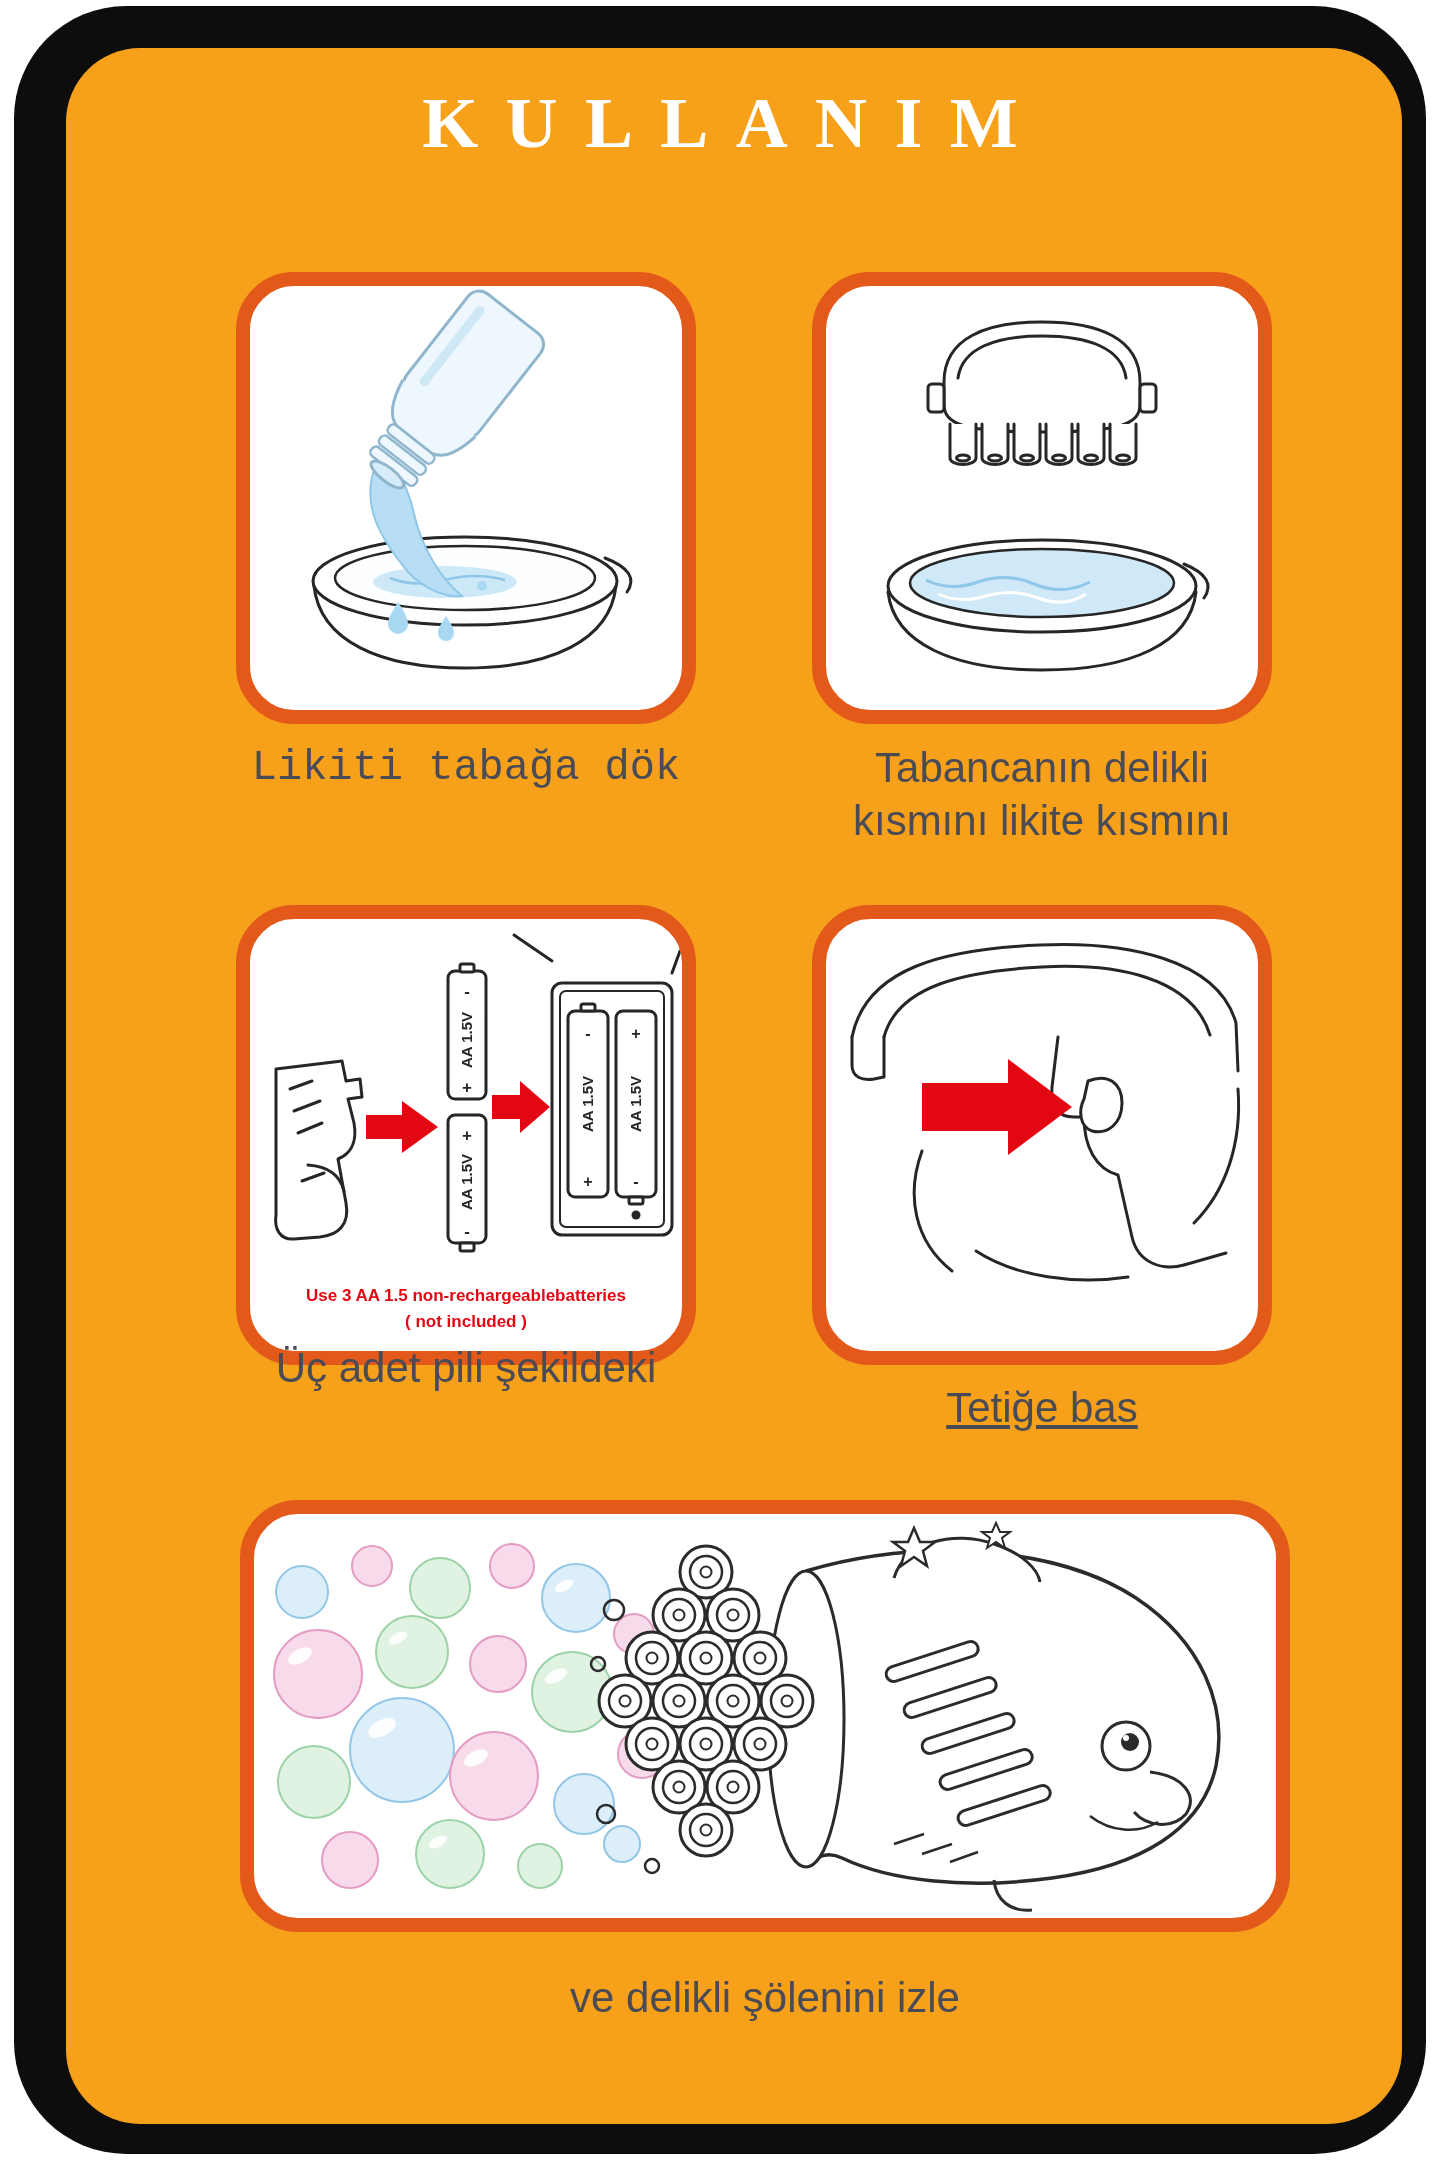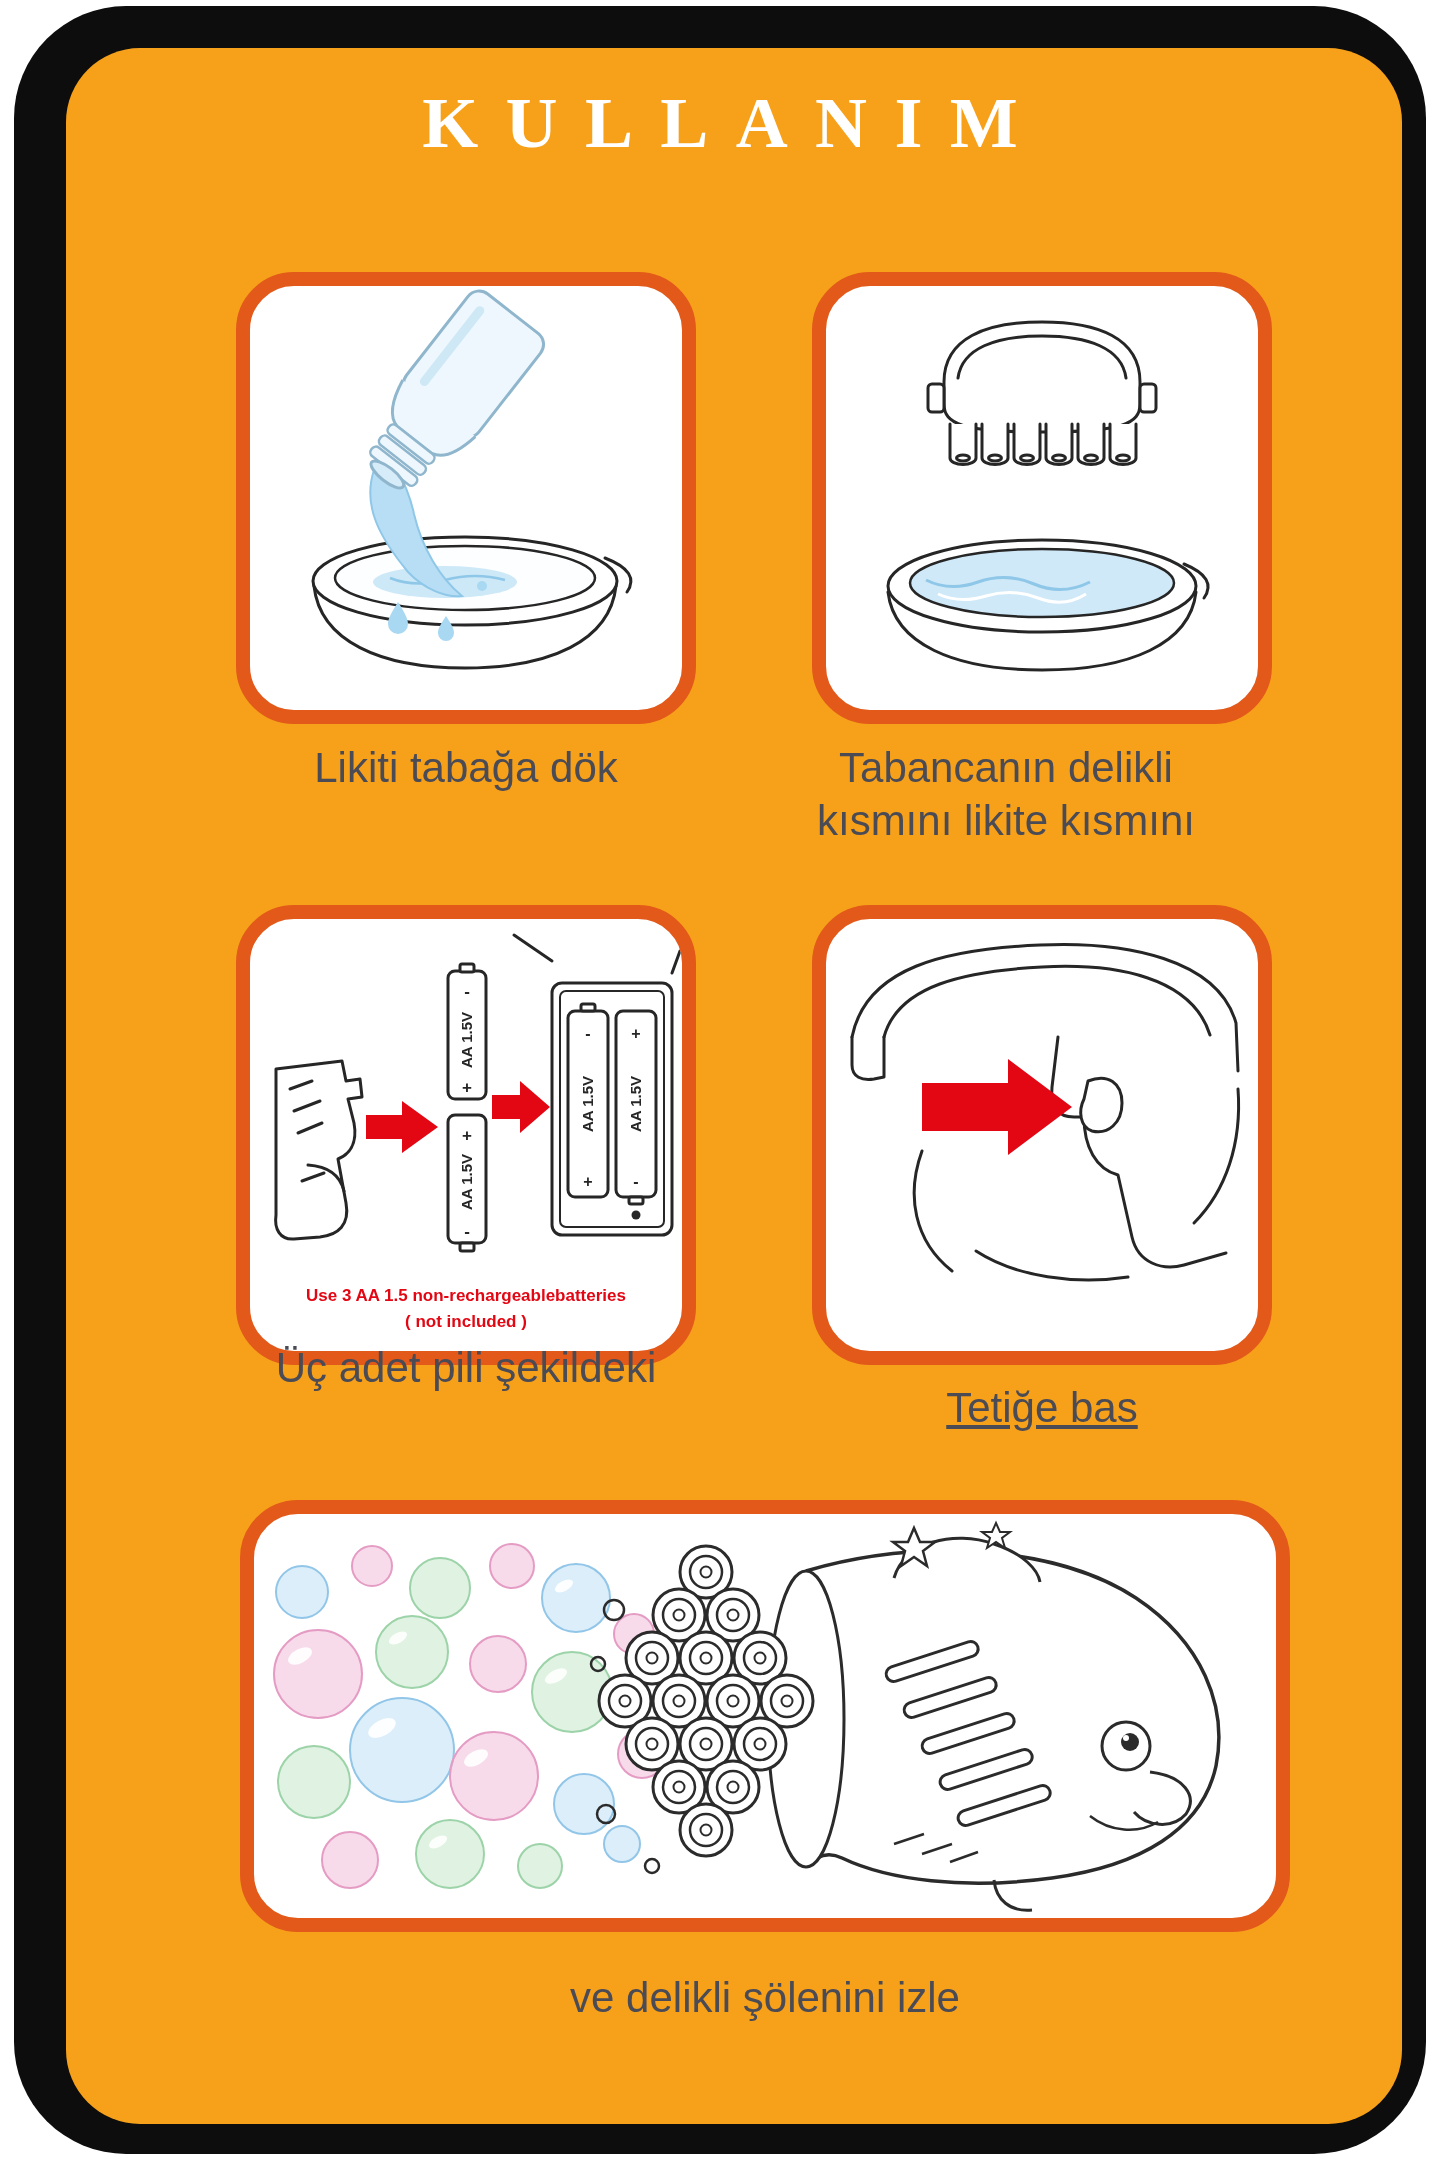--- a/index.html
+++ b/index.html
@@ -13,22 +13,22 @@
     color:#ffffff;font-size:72px;font-weight:bold;letter-spacing:0.38em;text-indent:0.38em;font-family:Liberation Serif, serif;}
   .panel{position:absolute;background:#ffffff;border:14px solid #e2591a;
     border-radius:58px;box-sizing:border-box;overflow:hidden;}
   .p1{left:236px;top:272px;width:460px;height:452px;}
   .p2{left:812px;top:272px;width:460px;height:452px;}
   .p3{left:236px;top:905px;width:460px;height:460px;}
   .p4{left:812px;top:905px;width:460px;height:460px;}
   .p5{left:240px;top:1500px;width:1050px;height:432px;}
   .panel svg{display:block;width:100%;height:100%;}
   .caption{position:absolute;text-align:center;color:#4a4b55;font-size:42px;line-height:1.25;}
-  .cap1{left:206px;top:742px;width:520px;}
-  .cap2{left:746px;top:742px;width:520px;}
+  .cap1{left:206px;top:742px;width:520px;font-family:Liberation Mono, monospace;}
+  .cap2{left:782px;top:742px;width:520px;}
   .cap3{left:206px;top:1342px;width:520px;}
   .cap4{left:782px;top:1382px;width:520px;text-decoration:underline;}
   .cap5{left:240px;top:1972px;width:1050px;}
   svg text{font-family:"Liberation Sans",sans-serif;}
   .ln{stroke:#262626;stroke-width:3;fill:none;stroke-linecap:round;stroke-linejoin:round;}
   .fw{fill:#ffffff;stroke:#262626;stroke-width:3;stroke-linecap:round;stroke-linejoin:round;}
 </style>
 </head>
 <body>
 

